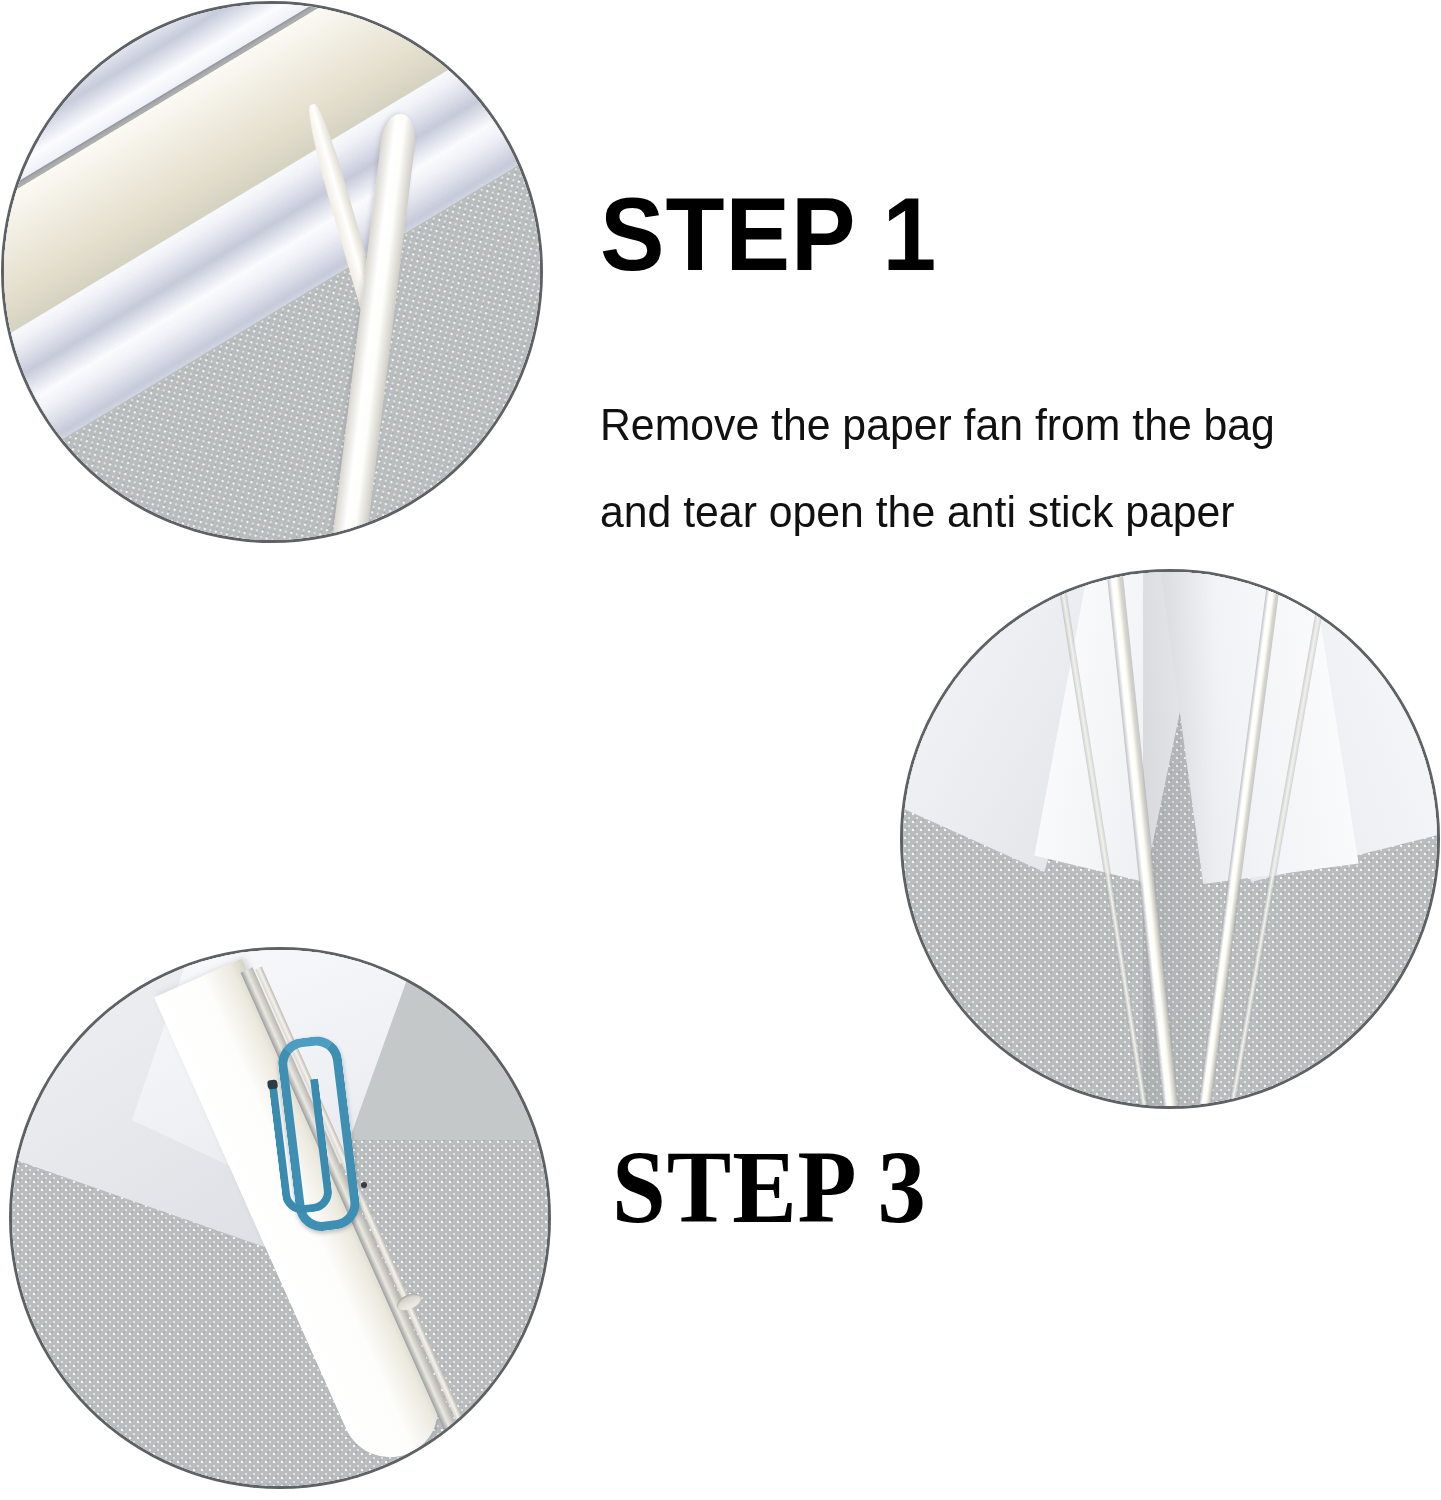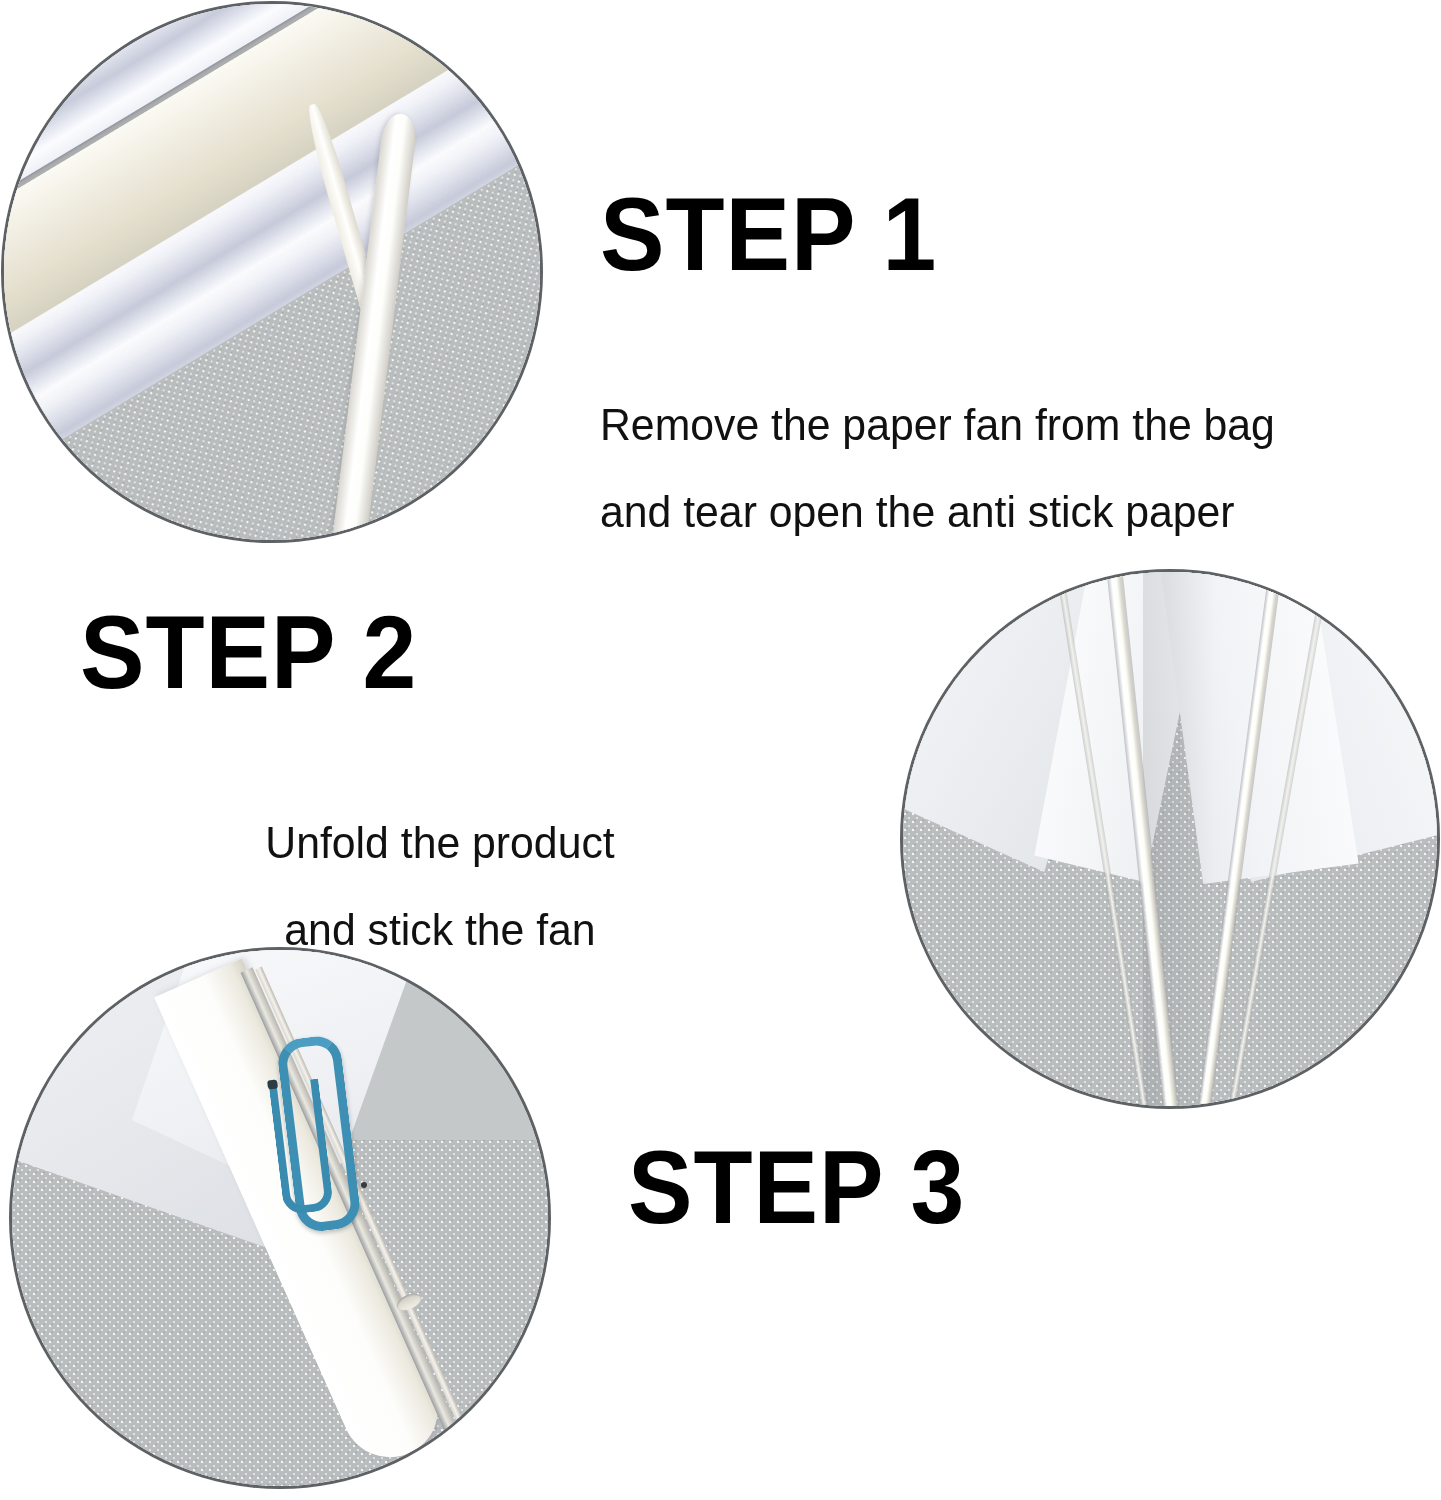--- a/index.html
+++ b/index.html
@@ -241,21 +241,21 @@
   #step1-text .l1{margin-top:116px;}
   #step1-text .l2{margin-top:42px;}
 
   #step2-text{left:80px;top:600px;}
   #step2-text .head{transform-origin:left center;}
   #step2-text .body-line{transform-origin:center center;text-align:center;}
   #step2-text .lines{width:740px;margin-left:-10px;}
   #step2-text .l1{margin-top:116px;}
   #step2-text .l2{margin-top:42px;}
 
-  #step3-text{left:628px;top:1135px;}
+  #step3-text{left:612px;top:1135px;font-family:Liberation Serif, serif;}
   #step3-text .head{transform-origin:left center;}
   #step3-text .lines{width:620px;margin-left:110px;}
   #step3-text .body-line{transform-origin:center center;text-align:center;}
   #step3-text .l1{margin-top:120px;}
   #step3-text .l2{margin-top:42px;}
 </style>
 </head>
 <body>
 
 <div class="stage">
@@ -271,27 +271,20 @@
       <div class="liner"></div>
     </div>
   </div>
 
   <div class="txt" id="step1-text">
     <div class="head">STEP 1</div>
     <div class="body-line l1">Remove the paper fan from the bag</div>
     <div class="body-line l2">and tear open the anti stick paper</div>
   </div>
 
-  <div class="txt" id="step2-text">
-    <div class="head">STEP 2</div>
-    <div class="lines">
-      <div class="body-line l1">Unfold the product</div>
-      <div class="body-line l2">and stick the fan</div>
-    </div>
-  </div>
 
   <div class="photo" id="photo-2">
     <div class="inner">
       <div class="bg"></div>
       <div class="fabric sheet2"></div>
       <div class="fabric sheet"></div>
       <div class="panelL"></div>
       <div class="panelL2"></div>
       <div class="panelR"></div>
       <div class="panelR2"></div>

